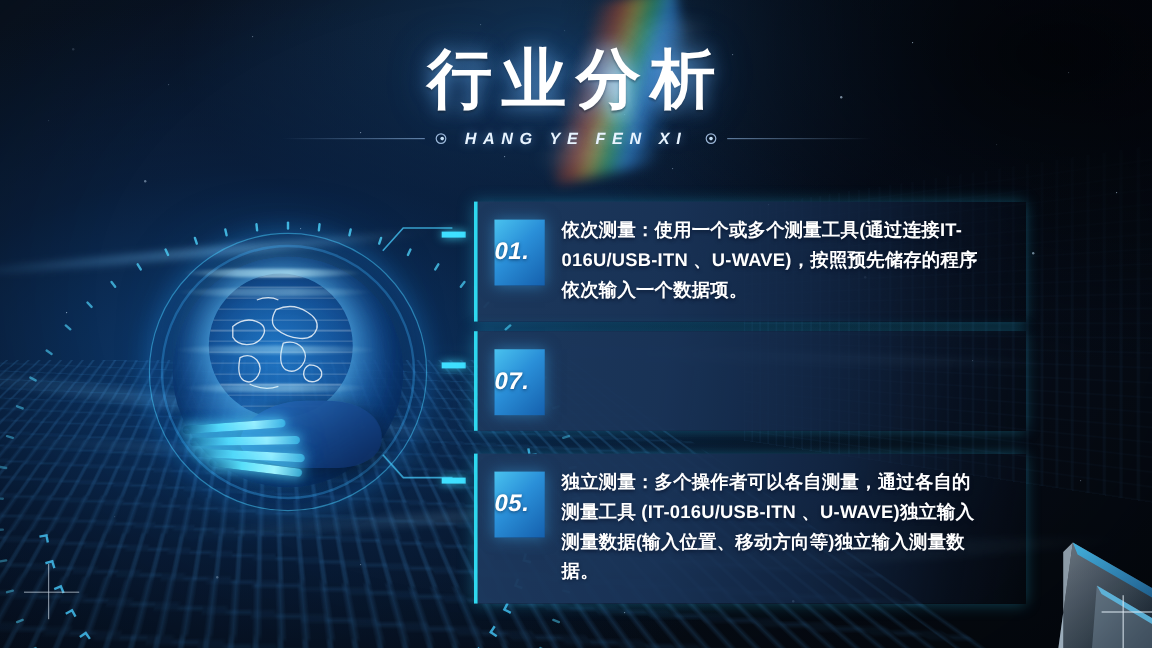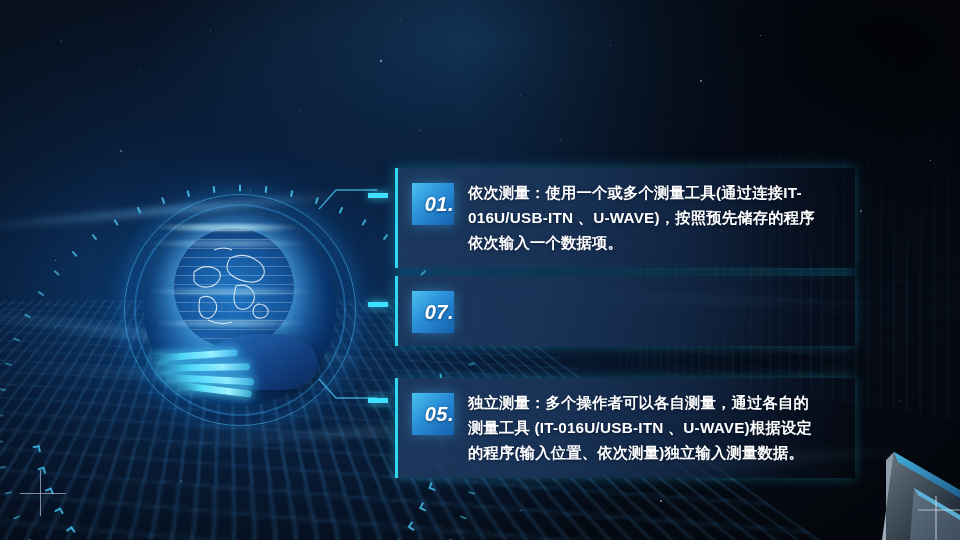--- a/index.html
+++ b/index.html
@@ -209,25 +209,25 @@
     left:395px;
     display:flex;
     align-items:flex-start;
     padding:13px 0 13px 14px;
     background:linear-gradient(100deg, rgba(29,57,94,0.97) 0%, rgba(26,52,88,0.95) 34%, rgba(20,42,74,0.80) 62%, rgba(14,30,56,0.30) 86%, rgba(10,22,44,0.0) 100%);
     border-left:3px solid #2fd8ef;
     box-shadow:-1px 0 12px rgba(40,190,230,0.35);
   }
   .badge {
     flex:0 0 auto;
-    width:42px; height:42px;
+    width:42px; height:55px;
     margin-right:14px;
     margin-top:2px;
     background:linear-gradient(135deg, #49c2ef 0%, #2a8fd8 45%, #1560ad 100%);
-    display:flex; align-items:center; justify-content:flex-end;
+    display:flex; align-items:center; justify-content:flex-start;
     box-shadow:0 0 12px rgba(60,170,235,0.5);
   }
   .badge span {
     font-size:20px; font-weight:700; font-style:italic;
     color:#ffffff; letter-spacing:0.5px;
     text-shadow:0 1px 3px rgba(0,20,50,0.6);
   }
   .card-text {
     font-size:15.3px;
     line-height:1.62;
@@ -287,20 +287,32 @@
       <div class="star" style="left: 520px; top: 510px; width: 1.2px; height: 1.2px; opacity: 0.57;"></div>
       <div class="star" style="left: 660px; top: 500px; width: 2px; height: 2px; opacity: 0.7;"></div>
       <div class="star" style="left: 40px; top: 100px; width: 1.2px; height: 1.2px; opacity: 0.18;"></div>
       <div class="star" style="left: 400px; top: 20px; width: 1.2px; height: 1.2px; opacity: 0.31;"></div>
       <div class="star" style="left: 560px; top: 140px; width: 1.2px; height: 1.2px; opacity: 0.44;"></div>
       <div class="star" style="left: 860px; top: 210px; width: 2px; height: 2px; opacity: 0.57;"></div>
       <div class="star" style="left: 930px; top: 160px; width: 1.2px; height: 1.2px; opacity: 0.7;"></div>
     </div>
   <div class="bg-vignette"></div>
 
+  <div class="title-wrap">
+    <div class="flare2"></div>
+    <div class="flare"></div>
+    <div class="title-main">行业分析</div>
+    <div class="sub-row">
+      <div class="sub-line"></div>
+      <div class="sub-dot"></div>
+      <div class="sub-text">HANG YE FEN XI</div>
+      <div class="sub-dot"></div>
+      <div class="sub-line right"></div>
+    </div>
+  </div>
 
   <div class="globe-area">
     <div class="glow-soft"></div>
     <div class="ring-inner-fill"></div>
     <div class="ring-mid"></div>
     <div class="ring-outer"></div>
     <div class="ticks" id="ticks">
         <div class="tick" style="transform: translate(-50%, -50%) rotate(0deg) translateY(-122px); opacity: 0.95;"></div>
         <div class="tick" style="transform: translate(-50%, -50%) rotate(6.2069deg) translateY(-122px); opacity: 0.95;"></div>
         <div class="tick" style="transform: translate(-50%, -50%) rotate(12.4138deg) translateY(-122px); opacity: 0.94;"></div>
@@ -413,21 +425,21 @@
   <div class="card" style="top:276px; width:460px;">
     <div class="badge">
       <span>07.</span>
     </div>
   </div>
 
   <div class="card" style="top:378px; width:460px;">
     <div class="badge">
       <span>05.</span>
     </div>
-    <div class="card-text">独立测量：多个操作者可以各自测量，通过各自的测量工具 (IT-016U/USB-ITN 、U-WAVE)根据设定的程序(输入位置、依次测量)独立输入测量数据。</div>
+    <div class="card-text">独立测量：多个操作者可以各自测量，通过各自的测量工具 (IT-016U/USB-ITN 、U-WAVE)独立输入测量数据(输入位置、移动方向等)独立输入测量数据。</div>
   </div>
 
   <div class="crystal">
     <svg width="120" height="110" viewBox="0 0 120 110">
       <defs>
         <linearGradient id="g1" x1="0" y1="0" x2="1" y2="1">
           <stop offset="0%" stop-color="#cfe0ee" stop-opacity="0.95"></stop>
           <stop offset="60%" stop-color="#7f98ad" stop-opacity="0.75"></stop>
           <stop offset="100%" stop-color="#36506b" stop-opacity="0.6"></stop>
         </linearGradient>

